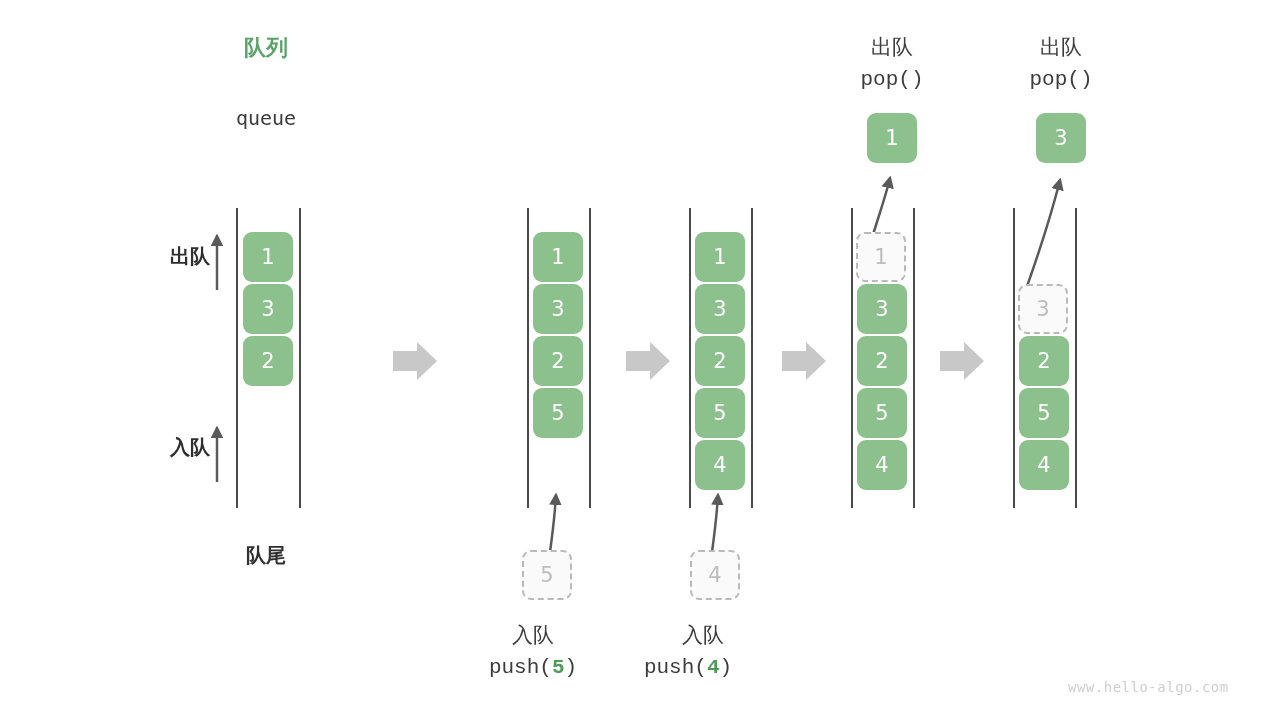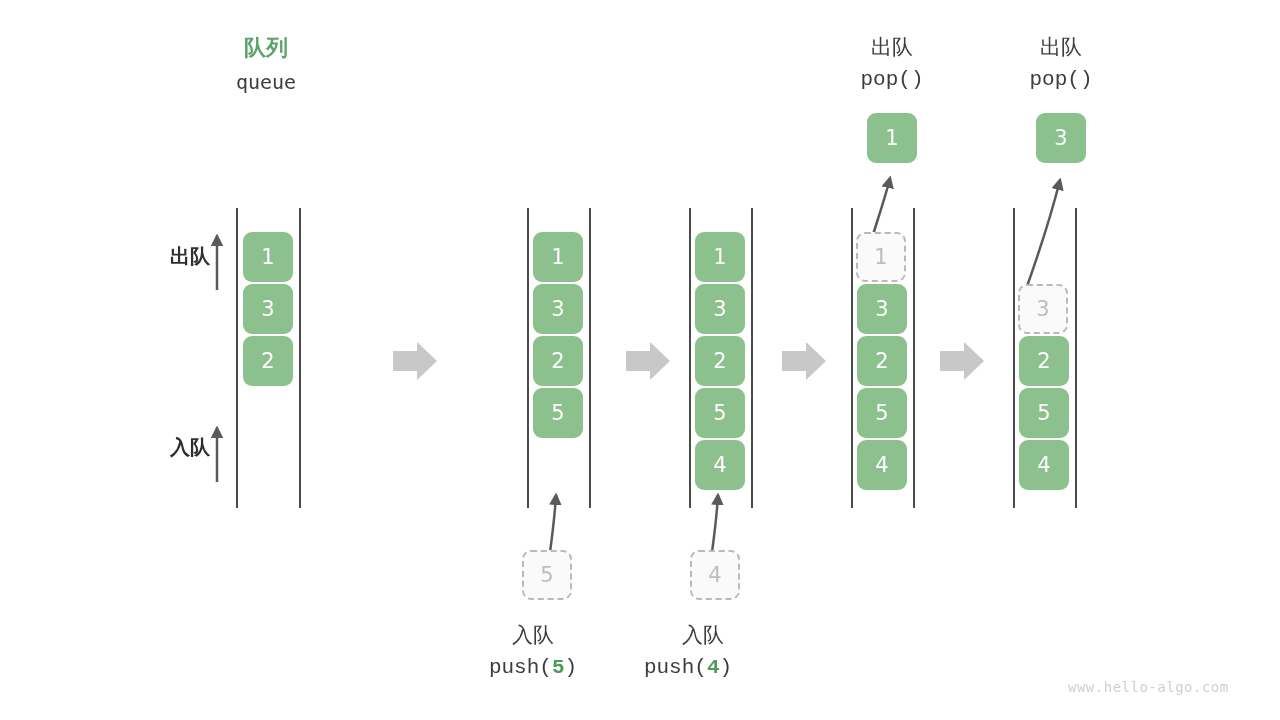--- a/index.html
+++ b/index.html
@@ -15,21 +15,21 @@
   .abs{position:absolute;}
 
   
   .title-cn{
     font-family:"DejaVu Sans","Liberation Sans",sans-serif;
     font-weight:bold;font-size:22px;color:#5aa469;
     text-align:center;white-space:nowrap;
   }
   .title-en{
     font-family:"DejaVu Sans Mono","Liberation Mono",monospace;
-    font-size:20px;color:#3c3c3c;text-align:center;white-space:nowrap;
+    font-size:20px;color:#3c3c3c;text-align:center;white-space:nowrap;margin-top:36px;
   }
   .label-cn{
     font-family:"DejaVu Sans","Liberation Sans",sans-serif;
     font-weight:bold;font-size:20px;color:#2f2f2f;
     text-align:center;white-space:nowrap;
   }
   .op-cn{
     font-family:"DejaVu Sans","Liberation Sans",sans-serif;
     font-size:21px;color:#3c3c3c;text-align:center;white-space:nowrap;
   }
@@ -112,20 +112,21 @@
       <path d="M 782 351 L 806 351 L 806 342 L 826 361 L 806 380 L 806 371 L 782 371 Z" fill="#c8c8c8"></path>
     </g>
     <g>
       <path d="M 940 351 L 964 351 L 964 342 L 984 361 L 964 380 L 964 371 L 940 371 Z" fill="#c8c8c8"></path>
     </g>
   </svg>
 
   <div class="abs title-cn" style="left:186px;top:33px;width:160px;">队列</div>
   <div class="abs title-en" style="left:186px;top:70px;width:160px;">queue</div>
 
+  <div class="abs label-cn" style="left:186px;top:542px;width:160px;">队尾</div>
 
   <div class="abs label-cn" style="left:140px;top:243px;width:70px;text-align:right;">出队</div>
   <div class="abs label-cn" style="left:140px;top:434px;width:70px;text-align:right;">入队</div>
 
   <div class="abs">
     <div class="rail" style="left:236px;top:208px;height:300px;"></div>
     <div class="rail" style="left:299px;top:208px;height:300px;"></div>
     <div class="cell" style="left:243px;top:232px;">1</div>
     <div class="cell" style="left:243px;top:284px;">3</div>
     <div class="cell" style="left:243px;top:336px;">2</div>

